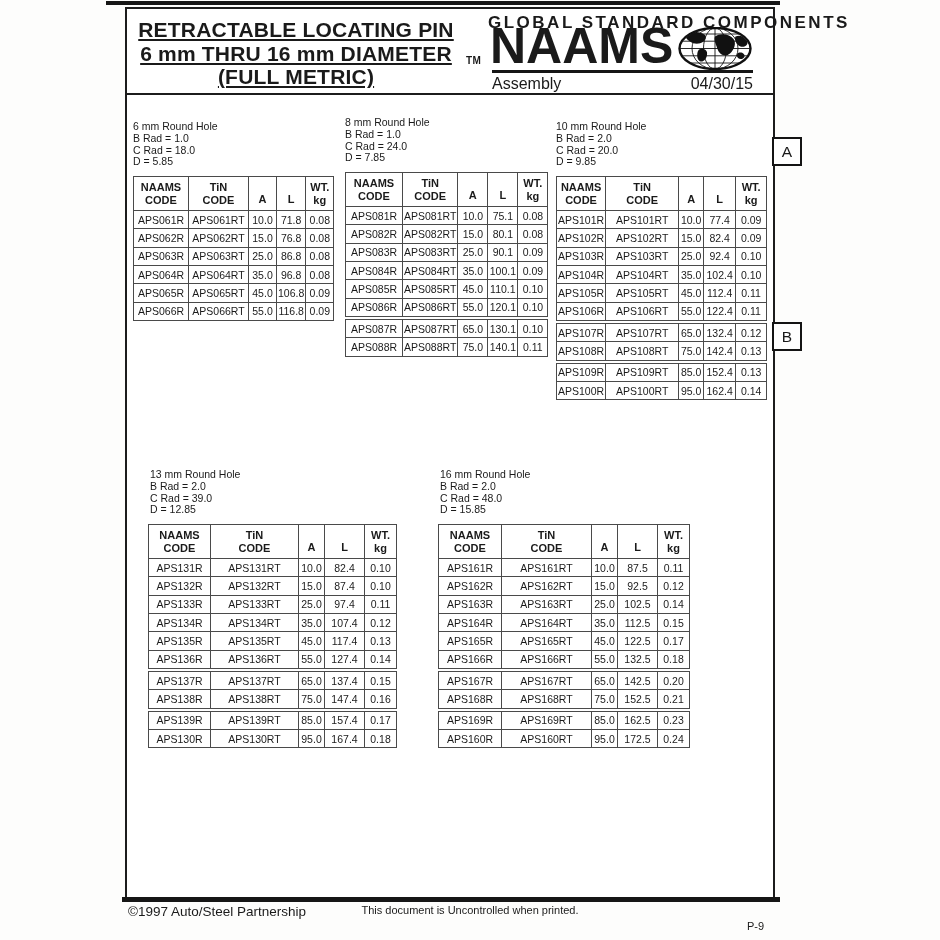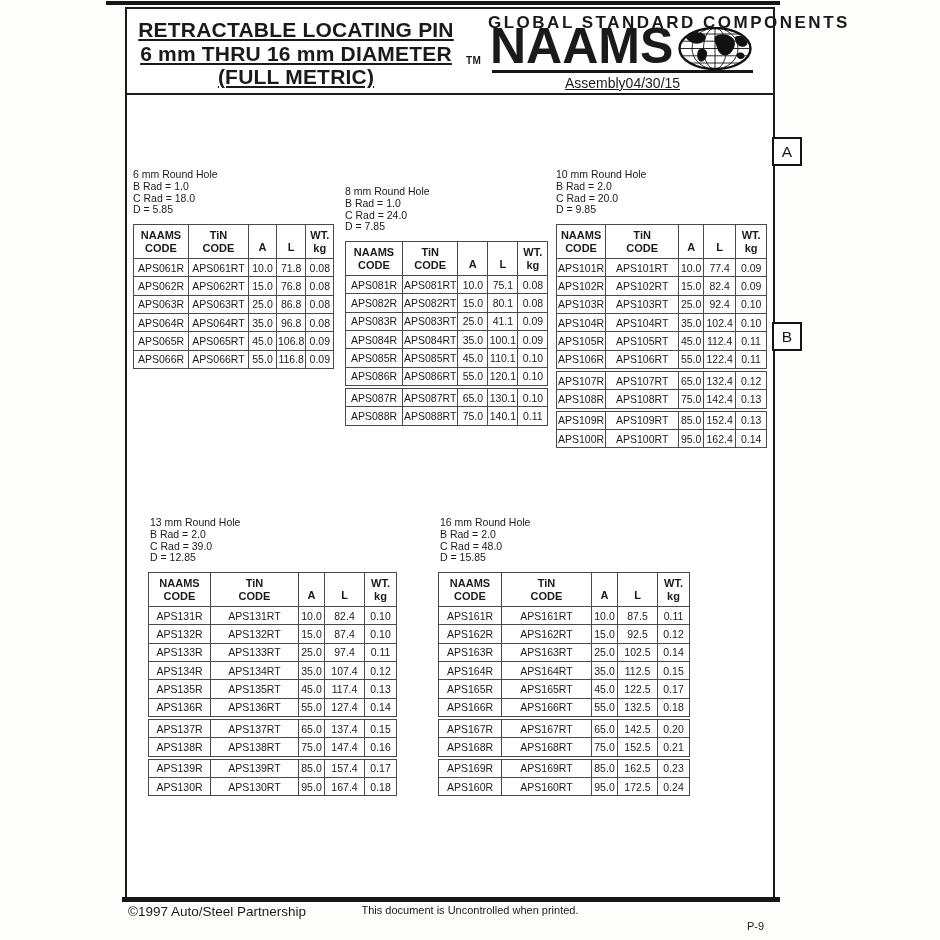--- a/index.html
+++ b/index.html
@@ -25,34 +25,34 @@
   .brand-top {
     margin-left:22px; margin-top:4px; font-size:17px; font-weight:bold;
     letter-spacing:2.5px; white-space:nowrap;
   }
   .tm    { position:absolute; left:0px; top:46px; font-size:10px; font-weight:bold; letter-spacing:0.5px; }
   .naams { position:absolute; left:24px; top:12px; font-size:50px; line-height:50px; font-weight:bold; letter-spacing:0px; }
   .globe { position:absolute; left:212px; top:18px; }
   .brand-underline { position:absolute; left:26px; top:61px; width:261px; height:3px; background:#161616; }
   .sub-row {
     position:absolute; left:26px; top:66px; width:261px;
-    display:flex; justify-content:center; font-size:14px;text-decoration:underline;
+    display:flex; justify-content:space-between; font-size:16px;
   }
   
   .marker {
     position:absolute; width:30px; height:29px; box-sizing:border-box;
     border:2px solid #141414; background:#ffffff;
     display:flex; align-items:center; justify-content:center; font-size:15.5px;
   }
   #markerA { left:772px; top:137px; }
   #markerB { left:772px; top:322px; }
   
-  .tblc { position:absolute;margin-top:48px; }
+  .tblc { position:absolute; }
   #c0 { left:133px; top:121px; }
-  #c1 { left:345px; top:138px; }
+  #c1 { left:345px; top:117px; }
   #c2 { left:556px; top:121px; }
   #c3 { left:148px; top:469px; }
   #c4 { left:438px; top:469px; }
   #c3 .caption, #c4 .caption { margin-left:2px; }
   .caption { font-size:10.5px; line-height:11.8px; white-space:nowrap; }
   .tblc table { border-collapse:collapse; margin-top:8px; background:#fff; border:1px solid #4a4a4a; }
   .tblc th, .tblc td { border:1px solid #4a4a4a; text-align:center; }
   .tblc th { font-size:11px; line-height:12.5px; padding:4px 1px; font-weight:bold; vertical-align:middle; }
   .tblc th.single { vertical-align:bottom; padding-bottom:5px; }
   .tblc td { font-size:10.5px; height:17.3px; padding:0 1px; }
@@ -222,21 +222,21 @@
             <td>APS082R</td>
             <td>APS082RT</td>
             <td>15.0</td>
             <td>80.1</td>
             <td>0.08</td>
           </tr>
           <tr>
             <td>APS083R</td>
             <td>APS083RT</td>
             <td>25.0</td>
-            <td>41.1</td>
+            <td>90.1</td>
             <td>0.09</td>
           </tr>
           <tr>
             <td>APS084R</td>
             <td>APS084RT</td>
             <td>35.0</td>
             <td>100.1</td>
             <td>0.09</td>
           </tr>
           <tr>

